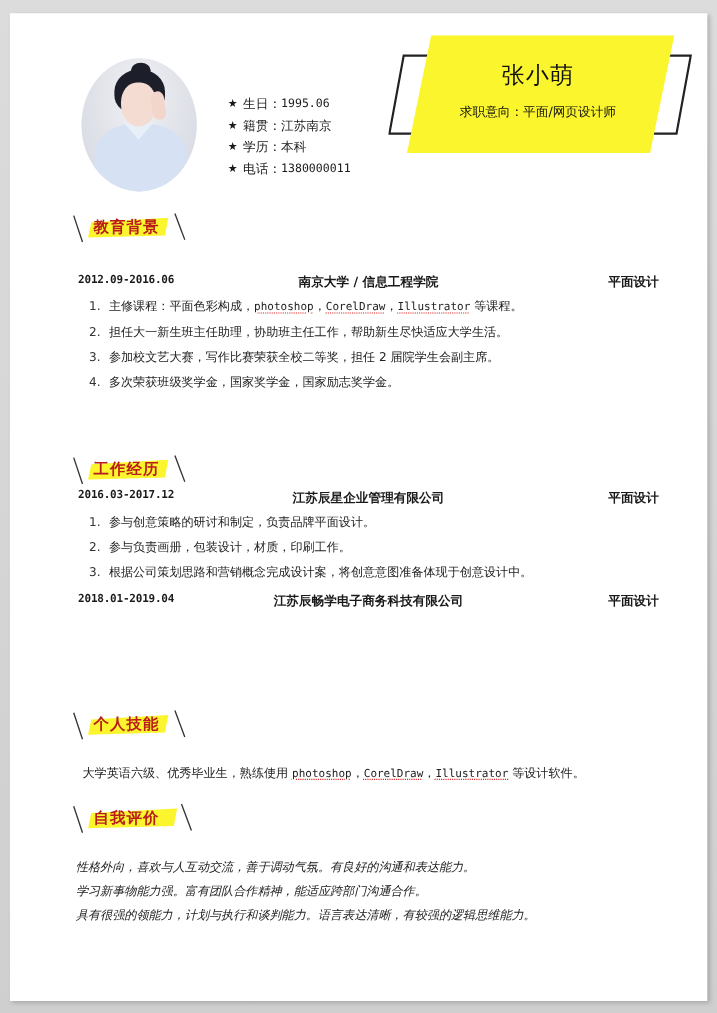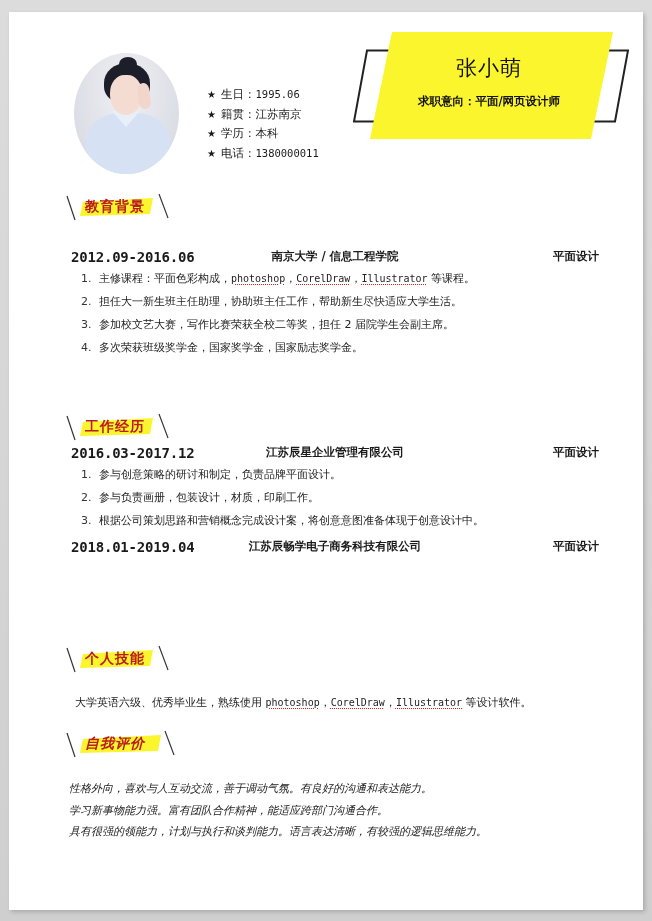--- a/index.html
+++ b/index.html
@@ -43,37 +43,37 @@
   }
   .yellow-shape {
     position: absolute; left: 361px; top: 20px; width: 243px; height: 107px;
   }
   .name {
     position: absolute; left: 390px; top: 42px; width: 180px; text-align: center;
     font-size: 21px; letter-spacing: 1px; color: #111;
   }
   .objective {
     position: absolute; left: 380px; top: 82px; width: 200px; text-align: center;
-    font-size: 11.5px; font-weight: bold; color: #111;
+    font-size: 11.5px; font-weight: normal; color: #111;
   }
 
   
   .section-title { position: absolute; width: 110px; height: 36px; }
   .section-title svg { position: absolute; left: 0; top: 0; }
   .section-title .label {
     position: absolute; left: 20px; top: 8px; font-size: 14px; font-weight: bold; color: #b91c1c;
     letter-spacing: 1px;
   }
 
   
   .entry-head {
     position: absolute; left: 62px; width: 528px; height: 18px;
     font-size: 11.5px; font-weight: bold;
   }
-  .entry-head .date { position: absolute; left: 0; top: 0; font-family: "DejaVu Sans Mono", "Liberation Mono", monospace; font-size: 14px; letter-spacing: -0.2px; }
+  .entry-head .date { position: absolute; left: 0; top: 0; font-family: "DejaVu Sans Mono", "Liberation Mono", monospace; font-size: 10px; letter-spacing: -0.2px; }
   .entry-head .org { position: absolute; left: 0; right: 0; top: 0; text-align: center; }
   .entry-head .role { position: absolute; right: 0; top: 0; }
 
   .items { position: absolute; left: 72px; margin: 0; padding: 0; list-style: none; font-size: 11px; color: #222; }
   .items li { height: 23px; line-height: 23px; white-space: nowrap; }
   .items .num { display: inline-block; width: 18px; color: #333; }
   .sw { font-family: "DejaVu Sans Mono", "Liberation Mono", monospace; font-size: 10px; text-decoration: underline dotted #d22; text-underline-offset: 2px; }
 
   .para { position: absolute; left: 66px; font-size: 11px; color: #222; white-space: nowrap; }
   .eval { position: absolute; left: 60px; top: 770px; font-size: 11px; color: #222; line-height: 21.5px; font-style: italic; }
@@ -179,21 +179,21 @@
       <line x1="2" y1="6" x2="10" y2="30" stroke="#333" stroke-width="1.2"></line>
       <polygon points="18,12 88,8 85,24 15,26" fill="#fbf52e"></polygon>
       <line x1="94" y1="4" x2="103" y2="28" stroke="#333" stroke-width="1.2"></line>
     </svg>
     <span class="label">个人技能</span>
   </div>
   <div class="para" style="top:683px;">
     <span>大学英语六级、优秀毕业生，熟练使用 </span><span class="sw">photoshop</span><span>，</span><span class="sw">CorelDraw</span><span>，</span><span class="sw">Illustrator</span><span> 等设计软件。</span>
   </div>
 
-  <div class="section-title" style="left:56px; top:715px;font-style:italic;">
+  <div class="section-title" style="left:56px; top:715px;">
     <svg width="110" height="36">
       <line x1="2" y1="6" x2="10" y2="30" stroke="#333" stroke-width="1.2"></line>
       <polygon points="18,12 96,8 93,24 15,26" fill="#fbf52e"></polygon>
       <line x1="100" y1="4" x2="109" y2="28" stroke="#333" stroke-width="1.2"></line>
     </svg>
     <span class="label">自我评价</span>
   </div>
   <div class="eval" style="top:766px;">
     <div>性格外向，喜欢与人互动交流，善于调动气氛。有良好的沟通和表达能力。</div>
     <div>学习新事物能力强。富有团队合作精神，能适应跨部门沟通合作。</div>

